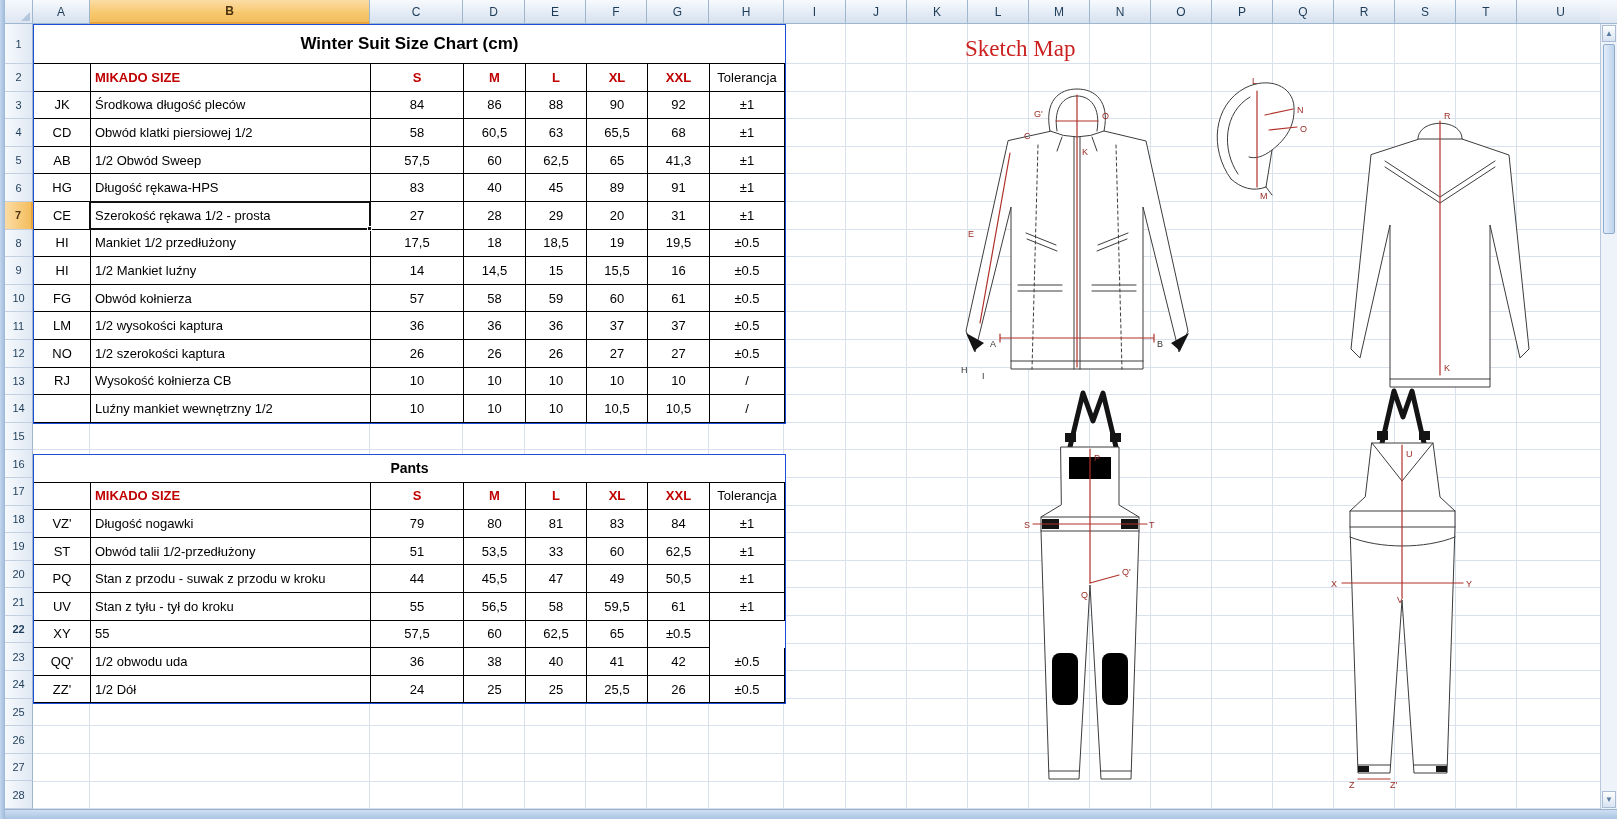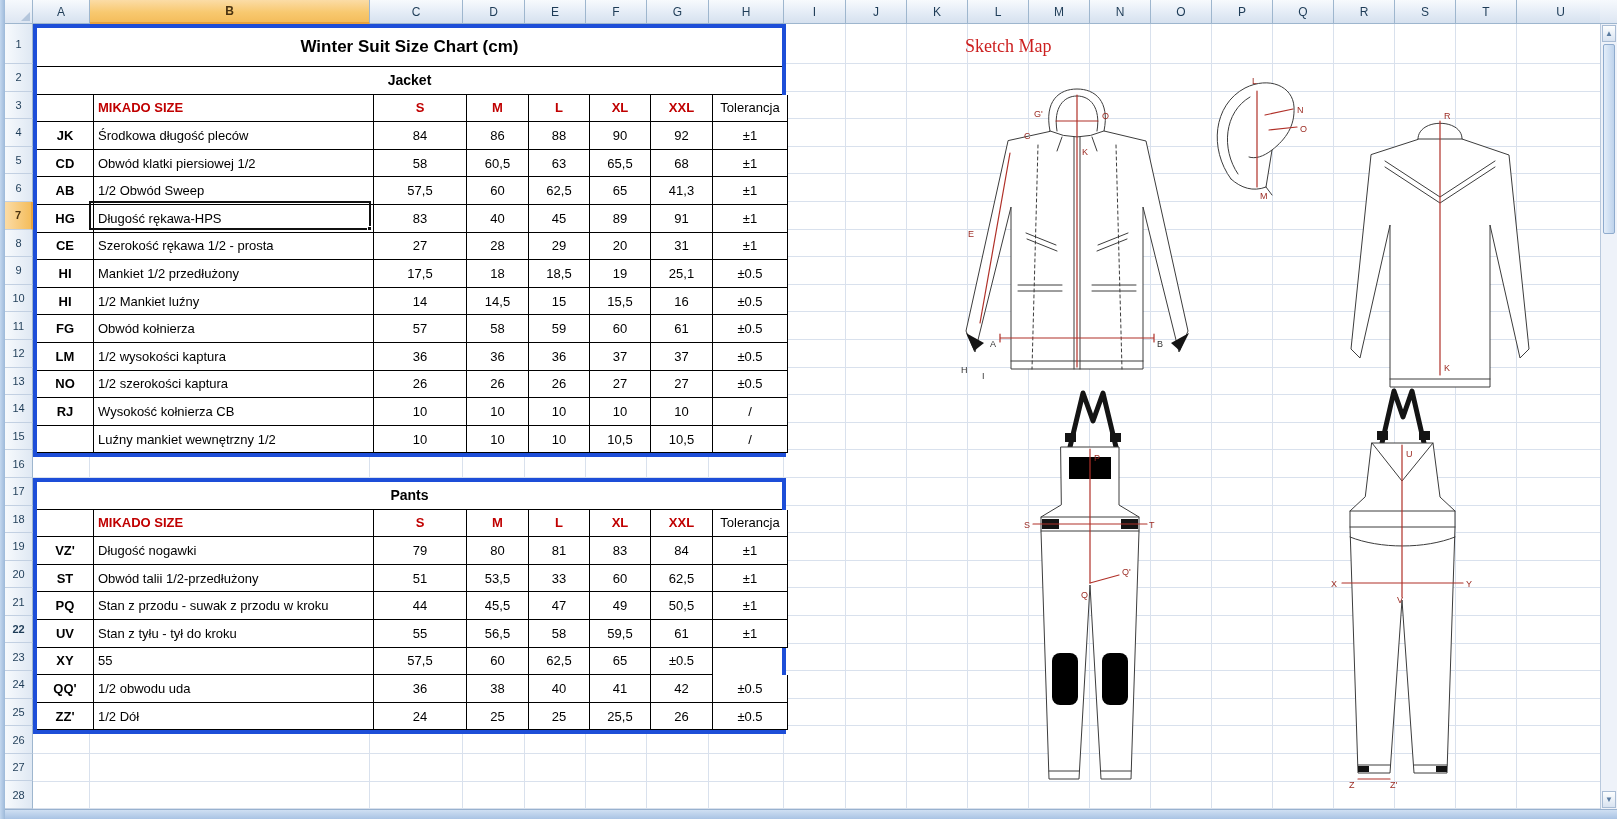--- a/index.html
+++ b/index.html
@@ -20,43 +20,43 @@
   
   .body{display:flex;flex:1;overflow:hidden}
   #row-headers{flex:0 0 28px;overflow:hidden;background:#e4ecf6}
   .row-h{display:flex;align-items:center;justify-content:center;font-size:11px;color:#1e3c57;
     background:linear-gradient(90deg,#f7fafd,#dfe8f3);border-right:1px solid #9eb6ce;border-bottom:1px solid #c2d0e2}
   .row-h.sel{background:linear-gradient(90deg,#fbdca6,#f4bd5c);border-right:2px solid #e8a33d;font-weight:bold;color:#4a3310}
   #grid-area{position:relative;flex:1;background:#fff;overflow:hidden}
   .gl-v{position:absolute;top:0;bottom:0;width:1px;background:#d9e1ed}
   .gl-h{position:absolute;left:0;right:0;height:1px;background:#d9e1ed}
   
-  .xl-table{position:absolute;left:0;background:#fff;border:4px solid #1d4ed8;width:753px;z-index:2}
+  .xl-table{position:absolute;left:0;background:#fff;border:1px solid #1d4ed8;width:753px;z-index:2}
   .jacket-table{top:0}
-  .pants-table{top:454px}
+  .pants-table{top:430px}
   .t-title{height:39px;display:flex;align-items:center;justify-content:center;font-weight:bold;font-size:17px;color:#000;border-bottom:1px solid #000;background:#fff}
   .t-section{height:27.6px;display:flex;align-items:center;justify-content:center;font-weight:bold;font-size:14px;color:#000;border-bottom:1px solid #000;background:#fff}
   .t-row{display:flex;flex:0 0 27.6px;height:27.6px}
   .t-row .c{border-right:1px solid #000;border-bottom:1px solid #000;display:flex;align-items:center;justify-content:center;
     font-size:13px;color:#000;background:#fff;overflow:hidden;white-space:nowrap}
-  .t-row .c:nth-of-type(1){flex:0 0 57px;font-weight:bold}
+  .t-row .c:nth-of-type(1){flex:0 0 57px;font-weight:normal}
   .t-row .c:nth-of-type(2){flex:0 0 280px;justify-content:flex-start;padding:0 4px}
   .t-row .c:nth-of-type(3){flex:0 0 93px}
   .t-row .c:nth-of-type(4){flex:0 0 62px}
   .t-row .c:nth-of-type(5){flex:0 0 61px}
   .t-row .c:nth-of-type(6){flex:0 0 61px}
   .t-row .c:nth-of-type(7){flex:0 0 62px}
   .t-row .c:nth-of-type(8){flex:0 0 75px}
   .red{color:#c00000!important}
   .bold{font-weight:bold}
   
   .sel-outline{position:absolute;left:56px;top:177px;width:282px;height:29px;border:2px solid #111;z-index:10;pointer-events:none}
   .fill-handle{position:absolute;right:-3px;bottom:-3px;width:5px;height:5px;background:#111;border:1px solid #fff;pointer-events:auto}
   
-  .sketch-title{position:absolute;left:932px;top:12px;font-family:"Liberation Serif",serif;font-size:18px;color:#cc1f1f;z-index:3}
+  .sketch-title{position:absolute;left:932px;top:12px;font-family:"Liberation Serif",serif;font-size:23px;color:#cc1f1f;z-index:3}
   .sk{position:absolute;z-index:3}
   .sk path,.sk line,.sk polyline{fill:none;stroke:#3c3c3c;stroke-width:1;stroke-linejoin:round;stroke-linecap:round}
   .sk .fillw{fill:#fff}
   .sk .blk{stroke:#141414;stroke-width:5}
   .sk .blkf{fill:#141414;stroke:none}
   .sk .redl{stroke:#b03028;stroke-width:1.2}
   .sk text{font-family:"Liberation Sans",sans-serif;font-size:9px;fill:#9b2b23;stroke:none}
   .sk text.dk{fill:#333}
   
   .v-scroll{flex:0 0 17px;background:#eef2f9;border-left:1px solid #b9c9dd;display:flex;flex-direction:column}
@@ -180,21 +180,20 @@
             <div class="gl-h" style="top: 646.2px;"></div>
             <div class="gl-h" style="top: 673.8px;"></div>
             <div class="gl-h" style="top: 701.4px;"></div>
             <div class="gl-h" style="top: 729px;"></div>
             <div class="gl-h" style="top: 756.6px;"></div>
             <div class="gl-h" style="top: 784.2px;"></div>
           </div>
 
         <div class="xl-table jacket-table">
           <div class="t-title">Winter Suit Size Chart (cm)</div>
-          <div class="t-section">Jacket</div>
           <div class="t-row">
             <div class="c"></div>
             <div class="c red bold">MIKADO SIZE</div>
             <div class="c red bold">S</div>
               <div class="c red bold">M</div>
               <div class="c red bold">L</div>
               <div class="c red bold">XL</div>
               <div class="c red bold">XXL</div>
             <div class="c">Tolerancja</div>
           </div>
@@ -248,21 +247,21 @@
               <div class="c">31</div>
               <div class="c">±1</div>
             </div>
             <div class="t-row">
               <div class="c">HI</div>
               <div class="c">Mankiet 1/2 przedłużony</div>
               <div class="c">17,5</div>
               <div class="c">18</div>
               <div class="c">18,5</div>
               <div class="c">19</div>
-              <div class="c">25,1</div>
+              <div class="c">19,5</div>
               <div class="c">±0.5</div>
             </div>
             <div class="t-row">
               <div class="c">HI</div>
               <div class="c">1/2 Mankiet luźny</div>
               <div class="c">14</div>
               <div class="c">14,5</div>
               <div class="c">15</div>
               <div class="c">15,5</div>
               <div class="c">16</div>

